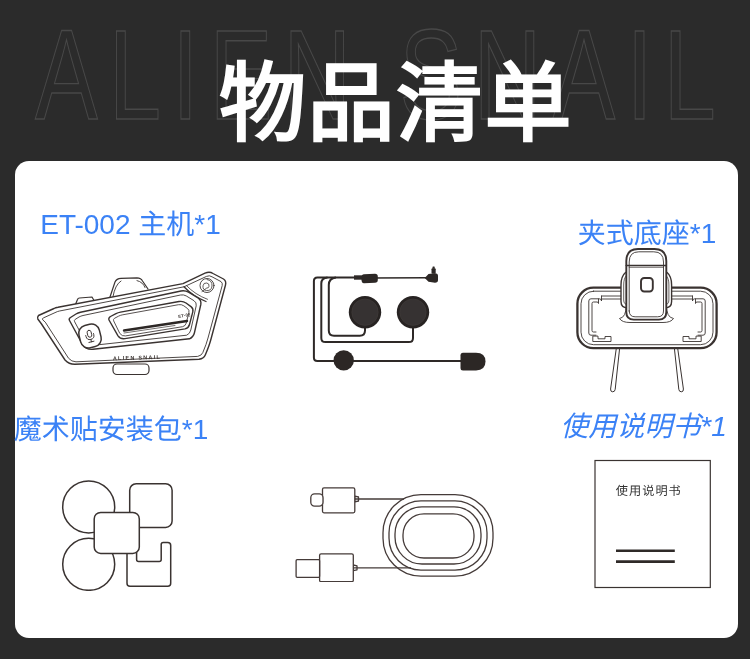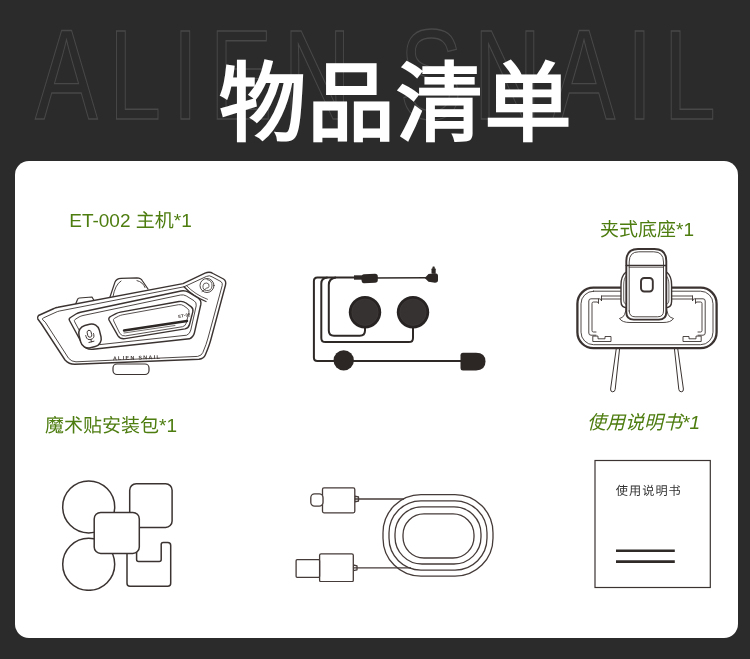--- a/index.html
+++ b/index.html
@@ -11,21 +11,21 @@
     position:absolute; left:203px; top:60px;
     font-size:87px; font-weight:700; color:#ffffff;
     line-height:1; letter-spacing:1.5px; white-space:nowrap;margin-left:16px;
   }
   .card {
     position:absolute; left:15px; top:161px; width:723px; height:477px;
     background:#ffffff; border-radius:14px;
   }
   .item-label {
     position:absolute; transform:translateX(-50%);
-    font-size:19px; font-weight:500; color:#4d7c0f; white-space:nowrap; line-height:1;
+    font-size:28px; font-weight:500; color:#3b82f6; white-space:nowrap; line-height:1;
   }
   .art { position:absolute; }
   svg text { font-family:"Liberation Sans", sans-serif; }
 </style>
 </head>
 <body>
 
 <div class="stage">
 
   <svg class="watermark-svg" width="750" height="160" viewBox="0 0 750 160">

